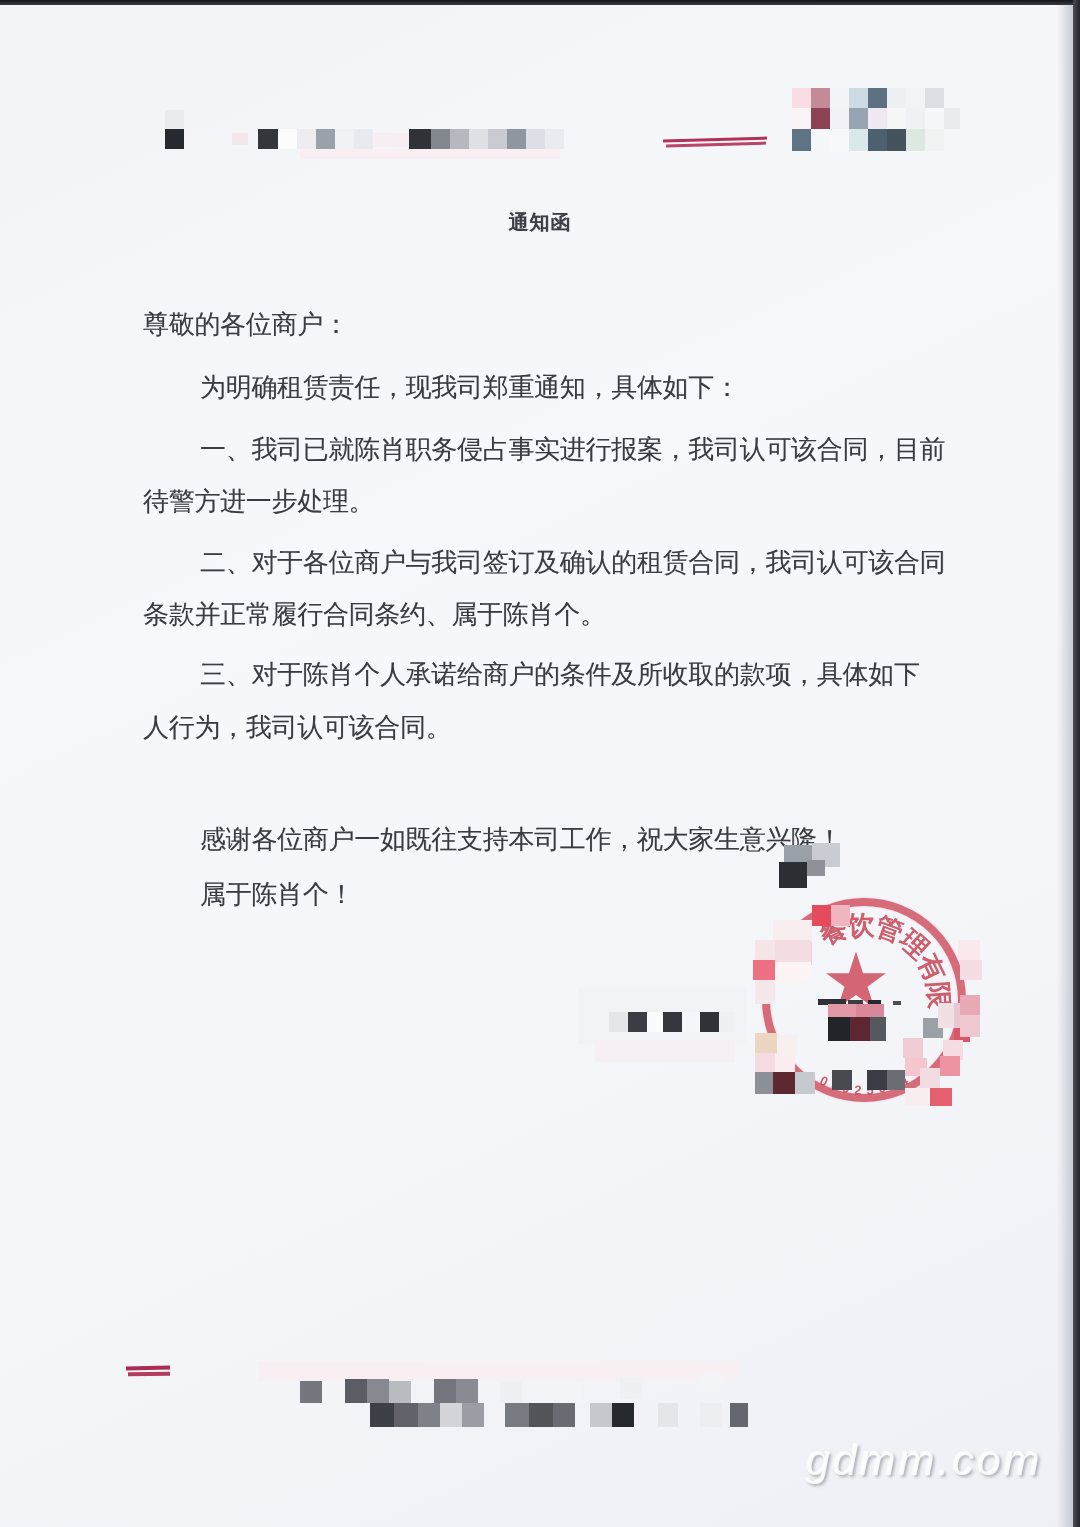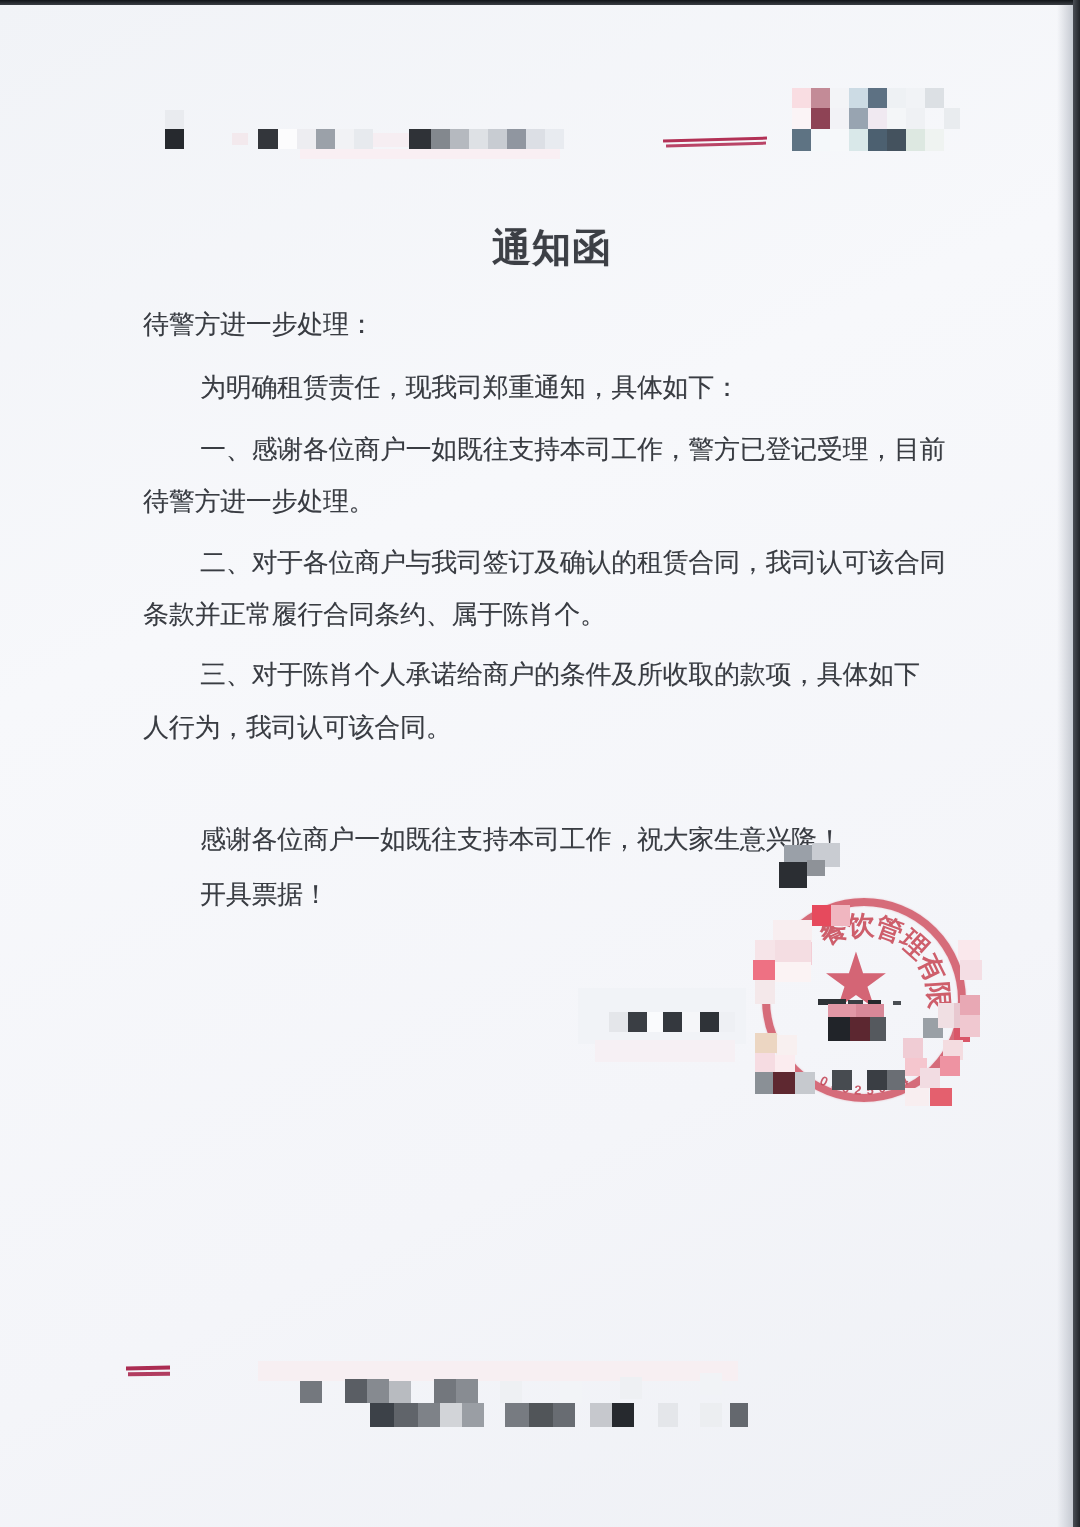--- a/index.html
+++ b/index.html
@@ -10,21 +10,21 @@
   }
   .edge.top{position:absolute;left:0;top:0;width:100%;height:5px;
     background:linear-gradient(#111418,#3a3e44);z-index:9;}
   .edge.right{position:absolute;right:0;top:0;width:7px;height:100%;
     background:linear-gradient(to right,#4a4e55,#212429);z-index:9;}
   .edge.shadow{position:absolute;right:7px;top:0;width:16px;height:100%;
     background:linear-gradient(to right,rgba(196,200,208,0),#c6cad2);z-index:8;}
 
   .title{
     position:absolute; top:209px; left:50%; transform:translateX(-50%);
-    margin:12px; font-size:39px; font-weight:700; color:#3c3f45; letter-spacing:1px;
+    margin:0; font-size:20px; font-weight:700; color:#3c3f45; letter-spacing:1px;
     text-shadow:0.4px 0.4px 0.8px rgba(60,64,72,.35); z-index:2; white-space:nowrap;
   }
   .ln{
     position:absolute; left:143px; font-size:26px; line-height:30px; color:#393c42;
     white-space:nowrap; letter-spacing:-0.3px;
     text-shadow:0.3px 0.3px 0.6px rgba(70,74,82,.35); z-index:2;
   }
   .ln.indent{left:200px;}
 
   .hline{position:absolute;background:#b23156;z-index:2;transform:rotate(-1.6deg);}
@@ -56,30 +56,30 @@
 <body>
 
 <div class="page">
 
   <div class="hline a"></div>
   <div class="hline b"></div>
 
   <h1 class="title">通知函</h1>
 
   <div id="letter">
-      <div class="ln" style="top: 310px;">待警方进一步处理：</div>
+      <div class="ln" style="top: 310px;">尊敬的各位商户：</div>
       <div class="ln indent" style="top: 373px;">为明确租赁责任，现我司郑重通知，具体如下：</div>
-      <div class="ln indent" style="top: 435px;">一、感谢各位商户一如既往支持本司工作，警方已登记受理，目前</div>
+      <div class="ln indent" style="top: 435px;">一、我司已就陈肖职务侵占事实进行报案，我司认可该合同，目前</div>
       <div class="ln" style="top: 487px;">待警方进一步处理。</div>
       <div class="ln indent" style="top: 548px;">二、对于各位商户与我司签订及确认的租赁合同，我司认可该合同</div>
       <div class="ln" style="top: 600px;">条款并正常履行合同条约、属于陈肖个。</div>
       <div class="ln indent" style="top: 660px;">三、对于陈肖个人承诺给商户的条件及所收取的款项，具体如下</div>
       <div class="ln" style="top: 713px;">人行为，我司认可该合同。</div>
       <div class="ln indent" style="top: 825px;">感谢各位商户一如既往支持本司工作，祝大家生意兴隆！</div>
-      <div class="ln indent" style="top: 880px;">开具票据！</div>
+      <div class="ln indent" style="top: 880px;">属于陈肖个！</div>
     </div>
 
   <div class="stamp">
     <div class="ring"></div>
     <span class="star">★</span>
     <div id="arc">
         <span class="arcch" style="left: 71.9015px; top: 34.3976px; transform: translate(-50%, -50%) rotate(-24deg);">餐</span>
         <span class="arcch" style="left: 99.4174px; top: 28.0451px; transform: translate(-50%, -50%) rotate(-2deg);">饮</span>
         <span class="arcch" style="left: 127.309px; top: 32.4627px; transform: translate(-50%, -50%) rotate(20deg);">管</span>
         <span class="arcch" style="left: 151.516px; top: 47.0073px; transform: translate(-50%, -50%) rotate(42deg);">理</span>
@@ -220,17 +220,18 @@
       <div class="cell" style="left: 590px; top: 1403px; width: 22px; height: 24px; background: rgb(198, 200, 205);"></div>
       <div class="cell" style="left: 612px; top: 1403px; width: 22px; height: 24px; background: rgb(38, 41, 46);"></div>
       <div class="cell" style="left: 658px; top: 1403px; width: 20px; height: 24px; background: rgb(228, 230, 234);"></div>
       <div class="cell" style="left: 700px; top: 1403px; width: 22px; height: 24px; background: rgb(236, 238, 241);"></div>
       <div class="cell" style="left: 730px; top: 1403px; width: 18px; height: 24px; background: rgb(100, 104, 110);"></div>
     </div>
 
   <div class="fline a"></div>
   <div class="fline b"></div>
 
+  <div class="watermark">gdmm.com</div>
 
   <div class="edge shadow"></div>
   <div class="edge top"></div>
   <div class="edge right"></div>
 </div>
 
 </body></html>

